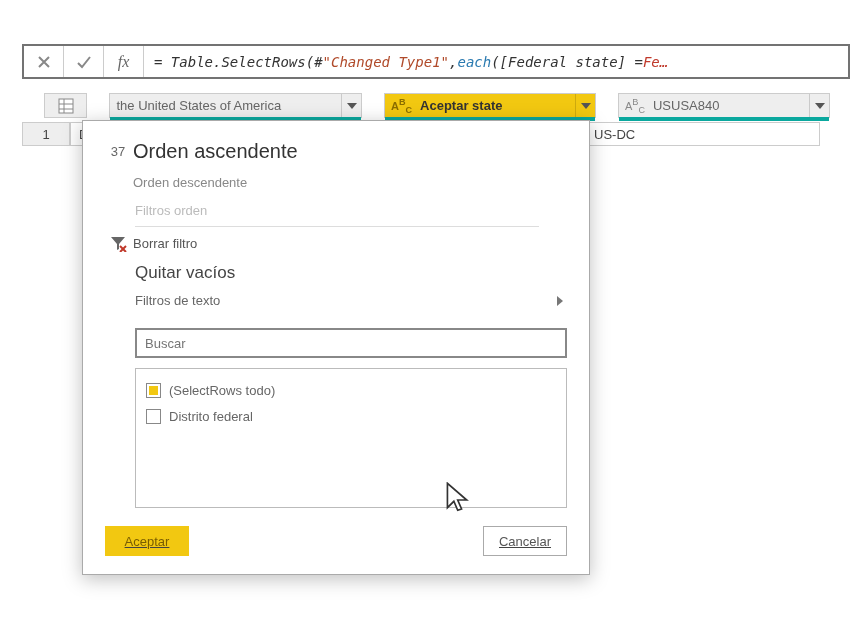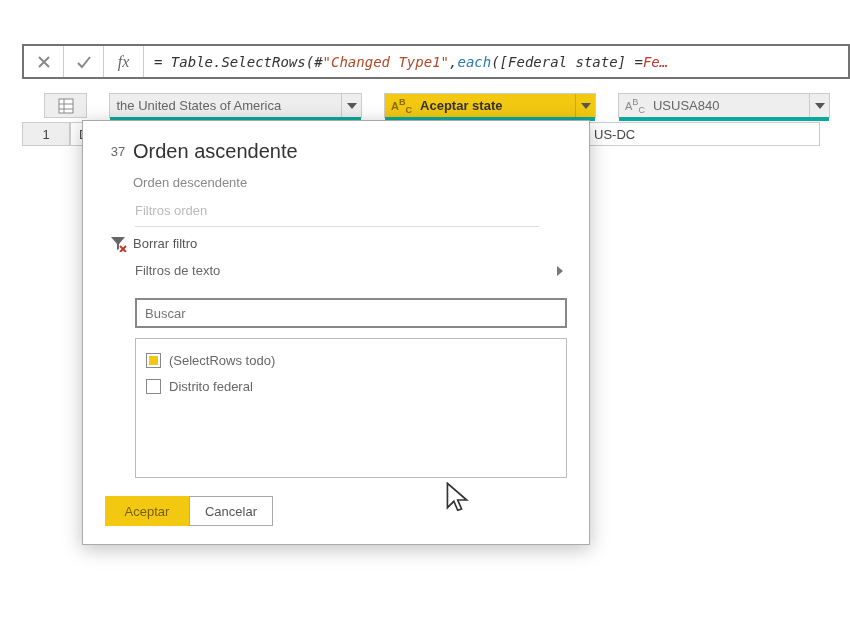--- a/index.html
+++ b/index.html
@@ -145,22 +145,23 @@
   }
   .cbx.checked { background:#f2c811; border-color:#b89400;}
   .cbx.checked::after {
     content:""; width:8px; height:4px;
     border-left:2px solid #333; border-bottom:2px solid #333;
     transform: rotate(-45deg) translate(0px,-1px);
   }
   .cbx.indet { background:#fff; }
   .cbx.indet::after { content:""; width:9px; height:9px; background:#f2c811; }
   .dd-buttons {
-    display:flex; justify-content:flex-start; gap:0;
+    display:flex; justify-content:space-between; gap:26px;
     padding: 8px 22px 4px;
+    text-decoration: underline;
   }
   .btn {
     min-width: 84px; height: 30px;
     display:flex; align-items:center; justify-content:center;
     font-size:13px; cursor:pointer;
   }
   .btn-primary { background:#f2c811; color:#7a5e00;}
   .btn-secondary { background:#fff; border:1px solid #aaa; color:#555;}
 
   .caret-r { width:0;height:0;border-top:5px solid transparent;border-bottom:5px solid transparent;border-left:6px solid #777;}
@@ -265,20 +266,21 @@
     <div class="dd-icon-col funnel">
       <svg viewBox="0 0 18 18">
           <path d="M2 3 L16 3 L10 10 L10 15 L8 16 L8 10 Z" fill="#666"></path>
           <line x1="11" y1="12" x2="17" y2="18" stroke="#c0392b" stroke-width="2"></line>
           <line x1="17" y1="12" x2="11" y2="18" stroke="#c0392b" stroke-width="2"></line>
         </svg>
     </div>
     <div class="dd-label">Borrar filtro</div>
   </div>
   <div class="dd-section">
+    <div class="dd-section-title">Quitar vacíos</div>
     <div class="dd-textfilters">
       <span>Filtros de texto</span>
       <span class="caret-r" style="margin-right:26px;"></span>
     </div>
   </div>
   <div class="dd-search">
     <input type="text" placeholder="Buscar" style="">
   </div>
   <div class="dd-listbox">
     <div class="lb-item">

